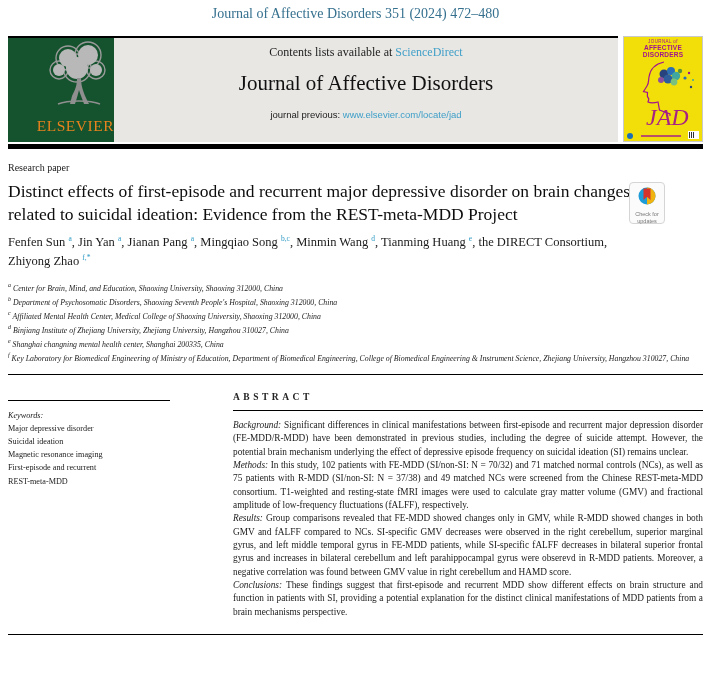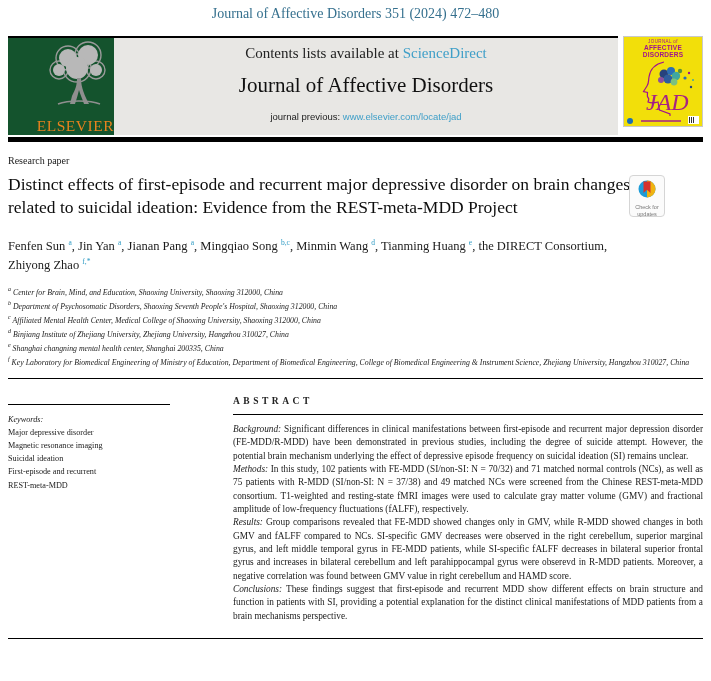--- a/index.html
+++ b/index.html
@@ -9,27 +9,27 @@
 
   
   .citation { text-align:center; font-size:14px; color:#35708e; margin-top:2px; }
 
   
   .header-row { display:flex; margin-top:14px; }
   .header-main { flex:1; display:flex; border-top:2px solid #000; }
   .logo-col { width:106px; background:#14532d; text-align:right; }
   .elsevier-name { font-size:15.5px; color:#e8821e; letter-spacing:0.5px; margin-top:1px; }
   .banner { flex:1; background:#e8e7e4; text-align:center; padding:7px 6px 9px 6px; }
-  .banner-line1 { font-size:15px; color:#222; }
+  .banner-line1 { font-size:12px; color:#222; }
   .banner-line1 a, .link { color:#3f9fc8; text-decoration:none; }
   .journal-title { font-size:21px; margin-top:11px; color:#111; }
   .homepage-line { font-family:"Liberation Sans", sans-serif; font-size:9.5px; margin-top:13px; color:#222; }
 
   
-  .cover { width:80px; height:91px; margin-left:5px; background:#f2df0a; border:1px solid #c9c9c9;
+  .cover { width:80px; height:106px; margin-left:5px; background:#f2df0a; border:1px solid #c9c9c9;
     position:relative; overflow:hidden; font-family:"Liberation Sans", sans-serif; }
   .cover-t1 { font-size:4.5px; color:#a0148e; text-align:center; margin-top:2px; letter-spacing:0.4px; }
   .cover-t2 { font-size:6.5px; font-weight:bold; color:#a0148e; text-align:center; letter-spacing:0.2px; }
   .cover-jad { position:absolute; left:22px; bottom:12px; font-size:24px; font-style:italic;
     color:#a0148e; font-family:"Liberation Serif", serif; line-height:1; opacity:.92; }
   .cover-foot { position:absolute; bottom:2px; left:3px; right:3px; display:flex; justify-content:space-between; align-items:flex-end; }
   .cover-dot { width:6px; height:6px; border-radius:50%; background:#1d6fb5; }
   .cover-barcode { width:11px; height:8px; background:#fff; display:flex; gap:1px; padding:1px; }
   .cover-barcode i { width:1px; background:#333; display:block; }
   .microline { height:2px; background:#a0148e; opacity:.7; width:40px; margin:0 2px 2px 2px; }
@@ -38,21 +38,21 @@
 
   
   .research-paper { font-size:10px; margin-top:13px; }
   .title-row { position:relative; margin-top:7px; }
   .title { font-size:17.5px; line-height:1.33; width:625px; color:#0d0d0d; }
   .check-badge { position:absolute; right:38px; top:2px; width:36px; height:42px; background:#fbfbfb;
     border:1px solid #d5d5d5; border-radius:4px; text-align:center; padding-top:3px; cursor:pointer; }
   .check-badge .txt { font-family:"Liberation Sans", sans-serif; font-size:5.5px; color:#777; line-height:1.25; margin-top:1px; }
 
   
-  .authors { margin-top:17px; font-size:12.5px; width:610px; line-height:1.55; }
+  .authors { margin-top:6px; font-size:12.5px; width:610px; line-height:1.55; }
   .authors sup { color:#2f9bc4; font-size:7.5px; }
   .affiliations { margin-top:9px; font-style:italic; font-size:7.8px; line-height:1.6; color:#222; }
   .affiliations sup { font-size:6px; }
 
   .full-rule { border:none; border-top:1.2px solid #000; margin-top:9px; }
 
   
   .cols { display:flex; margin-top:0; }
   .col-left { width:200px; padding-top:17px; }
   .col-right { flex:1; margin-left:25px; padding-top:17px; }
@@ -168,22 +168,22 @@
 
   <hr class="full-rule">
 
   <div class="cols">
     <div class="col-left">
       <hr class="left-rule">
       <div class="keywords">
         <div class="kw-label">Keywords:</div>
         <div id="kw-list">
             <div>Major depressive disorder</div>
+            <div>Suicidal ideation</div>
             <div>Magnetic resonance imaging</div>
-            <div>Suicidal ideation</div>
             <div>First-episode and recurrent</div>
             <div>REST-meta-MDD</div>
           </div>
       </div>
     </div>
     <div class="col-right">
       <div class="sec-heading">ABSTRACT</div>
       <hr class="right-rule">
       <div class="abstract-body">
           <div><span class="para-label">Background:</span> Significant differences in clinical manifestations between first-episode and recurrent major depression disorder (FE-MDD/R-MDD) have been demonstrated in previous studies, including the degree of suicide attempt. However, the potential brain mechanism underlying the effect of depressive episode frequency on suicidal ideation (SI) remains unclear.</div>

